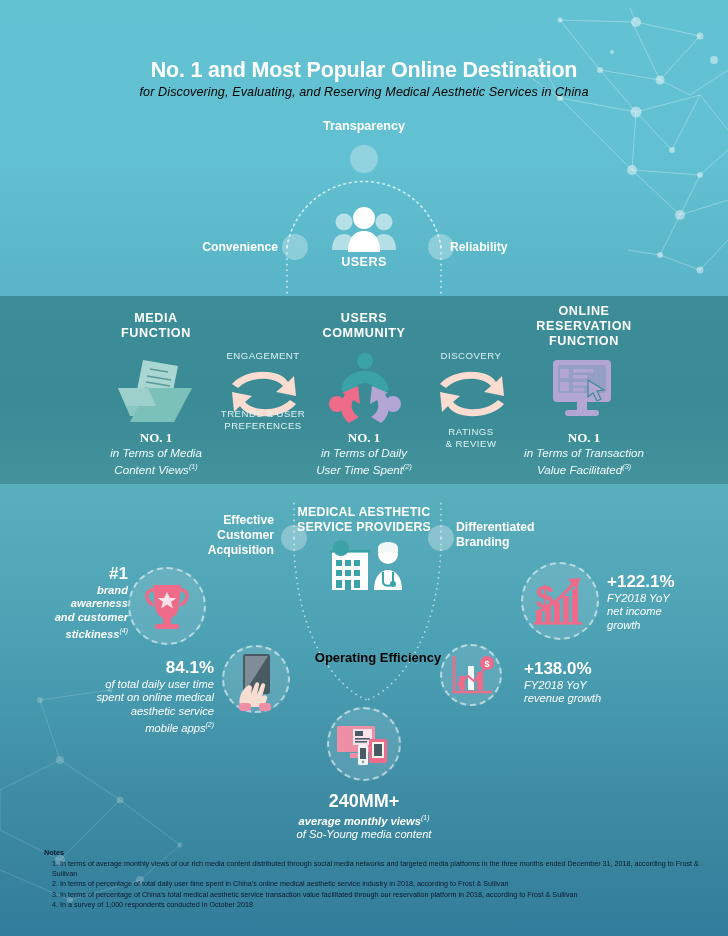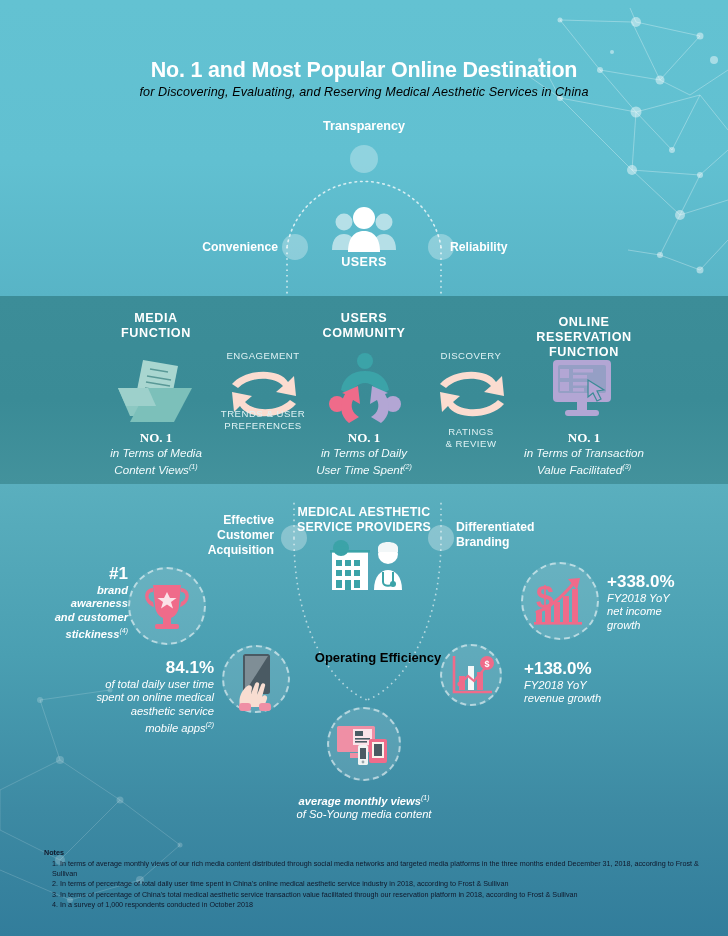--- a/index.html
+++ b/index.html
@@ -39,21 +39,21 @@
 
   .node{position:absolute;border-radius:50%;background:rgba(255,255,255,.30);}
   .node-top{width:28px;height:28px;left:350px;top:145px;}
   .node-left{width:26px;height:26px;left:282px;top:234px;}
   .node-right{width:26px;height:26px;left:428px;top:234px;}
 
   
   .col-head{position:absolute;color:#ffffff;font-weight:bold;text-align:center;font-size:12.6px;line-height:15px;letter-spacing:.6px;}
   .ch-media{top:311px;left:80px;width:152px;}
   .ch-social{top:311px;left:288px;width:152px;}
-  .ch-online{top:315px;left:506px;width:156px;}
+  .ch-online{top:304px;left:506px;width:156px;}
 
   .col-foot{position:absolute;text-align:center;color:#ffffff;}
   .cf-no{font-size:13px;font-weight:bold;line-height:16px;font-family:Liberation Serif, serif;}
   .cf-sub{font-size:11.6px;font-style:italic;line-height:14px;color:#f2fbfc;}
   .cfb-media{top:430px;left:76px;width:160px;}
   .cfb-social{top:430px;left:284px;width:160px;}
   .cfb-online{top:430px;left:494px;width:180px;}
 
   .arrow-lbl{position:absolute;text-align:center;color:#dff2f4;font-size:9.6px;letter-spacing:.5px;line-height:11.5px;}
   .al-engagement{top:350px;left:206px;width:114px;}
@@ -390,21 +390,21 @@
         <rect x="31" y="38" width="6" height="20"></rect>
         <rect x="40" y="32" width="6" height="26"></rect>
         <rect x="49" y="25" width="6" height="33"></rect>
         <rect x="11" y="58" width="48" height="2.6"></rect>
       </g>
       <path d="M14 48 C26 44 38 34 50 20" fill="none" stroke="#ef6b8a" stroke-width="3.2" stroke-linecap="round"></path>
       <path d="M45 15 L57 14 L54 26 Z" fill="#ef6b8a"></path>
     </svg>
   </div>
   <div class="stat s-220">
-    <div class="big">+338.0%</div>
+    <div class="big">+122.1%</div>
     <div class="txt">
       <span>FY2018 YoY</span><br>
       <span>net income</span><br>
       <span>growth</span>
     </div>
   </div>
 
   <div class="bubble b-chart">
     <svg width="58" height="58" viewBox="0 0 58 58">
       <path d="M12 10 L12 46 L50 46" fill="none" stroke="#ef6b8a" stroke-width="2.6"></path>
@@ -435,20 +435,21 @@
       <rect x="26" y="32" width="12" height="1.6" fill="#4a5a63"></rect>
       <rect x="40" y="30" width="18" height="24" rx="2" fill="#ef6b8a"></rect>
       <rect x="43" y="33" width="12" height="16" fill="#f7f4ee"></rect>
       <rect x="45" y="35" width="8" height="12" fill="#4a5a63"></rect>
       <rect x="29" y="36" width="10" height="20" rx="1.6" fill="#f1f4f3"></rect>
       <rect x="31" y="39" width="6" height="11" fill="#4a5a63"></rect>
       <circle cx="34" cy="53" r="1.4" fill="#9aa7ad"></circle>
     </svg>
   </div>
   <div class="stat s-240">
+    <div class="big">240MM+</div>
     <div class="txt">
       <b><span>average monthly views</span></b><sup>(1)</sup><br>
       <span>of So-Young media content</span>
     </div>
   </div>
 
   <div class="notes">
     <div class="nh">Notes</div>
     <div class="nl">1. In terms of average monthly views of our rich media content distributed through social media networks and targeted media platforms in the three months ended December 31, 2018, according to Frost &amp; Sullivan</div>
     <div class="nl">2. In terms of percentage of total daily user time spent in China's online medical aesthetic service industry in 2018, according to Frost &amp; Sullivan</div>

